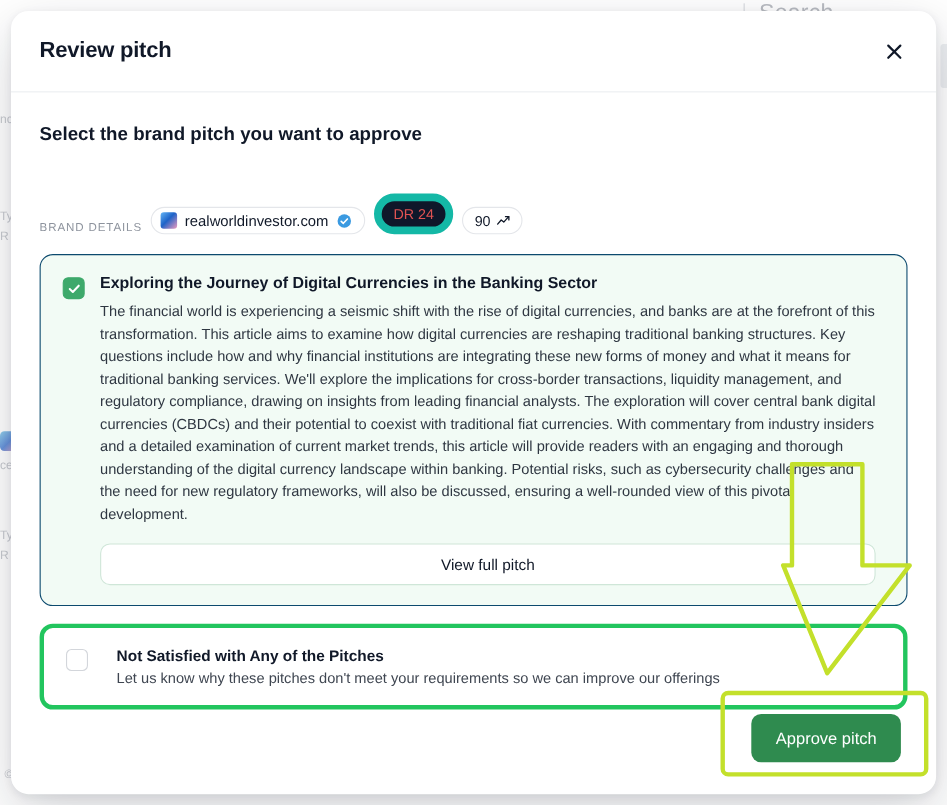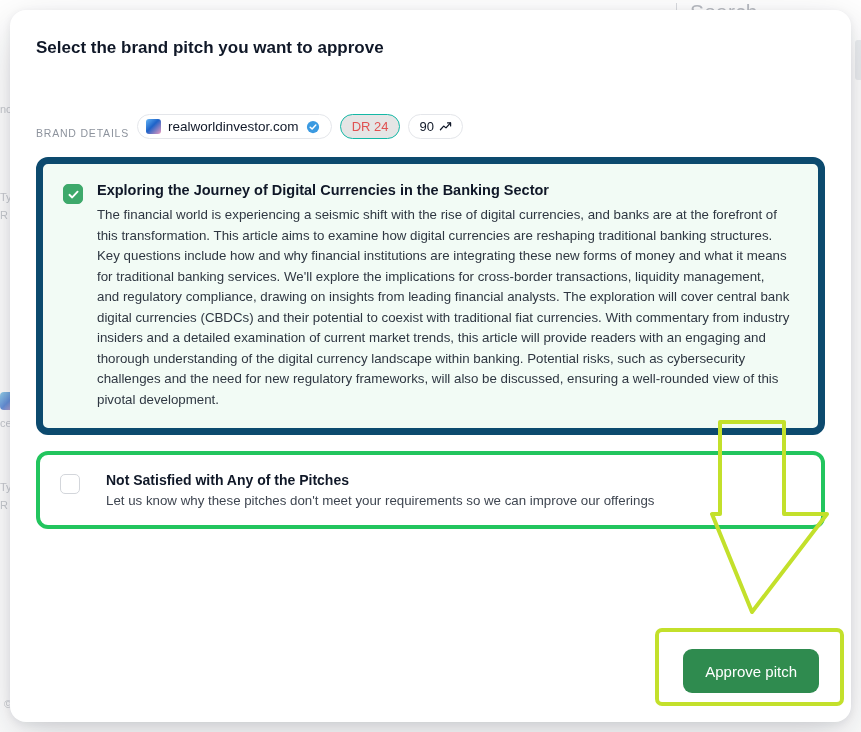--- a/index.html
+++ b/index.html
@@ -152,46 +152,46 @@
     flex: none;
   }
   .verified {
     width: 14px; height: 14px;
     flex: none;
     display: block;
   }
   .dr-pill {
     display: inline-flex;
     align-items: center;
-    border: 1px solid #14b8a6;
+    border: 7px solid #14b8a6;
     border-radius: 999px;
     padding: 4px 11px;
     font-size: 13px;
     color: #e05252;
     font-weight: 500;
-    background: #e5e5e5;
+    background: #0f172a;
   }
   .traffic-pill {
     display: inline-flex;
     align-items: center;
     gap: 5px;
     border: 1px solid #e4e6ea;
     border-radius: 999px;
     padding: 4px 10px;
     font-size: 13px;
     color: #101828;
     font-weight: 500;
     background: #fff;
   }
   .traffic-pill svg { display: block; }
 
   
   .pitch-card {
     position: relative;
-    border: 7px solid #0c4a6e;
+    border: 1px solid #0c4a6e;
     background: #f2fbf5;
     border-radius: 12px;
     padding: 18px 28px 18px 20px;
     display: flex;
     gap: 14px;
     margin-bottom: 16px;
   }
   .checkbox {
     width: 20px; height: 20px;
     border-radius: 5px;
@@ -313,20 +313,28 @@
       <div style="margin-top:46px;">Ty</div>
       <div style="margin-top:0px;">R</div>
     </div>
     <div class="bg-chip" style="left:0px; top:392px;"></div>
     <div class="bg-right-edge"></div>
     <div class="bg-copy">©</div>
   </div>
 
   <div class="modal">
 
+    <div class="modal-header">
+      <div class="modal-title">Review pitch</div>
+      <div class="close-btn">
+        <svg width="20" height="20" viewBox="0 0 20 20" fill="none" aria-hidden="true">
+          <path d="M4.5 4.5 L15.5 15.5 M15.5 4.5 L4.5 15.5" stroke="#101828" stroke-width="2" stroke-linecap="round"></path>
+        </svg>
+      </div>
+    </div>
 
     <div class="modal-body">
 
       <h2 class="section-title">Select the brand pitch you want to approve</h2>
 
       <div class="brand-row">
         <span class="brand-label">BRAND DETAILS</span>
 
         <span class="brand-pill">
           <span class="favicon"></span>
@@ -350,20 +358,21 @@
 
       <div class="pitch-card">
         <span class="checkbox checked">
           <svg width="13" height="13" viewBox="0 0 14 14">
             <path d="M2.6 7.3 L5.6 10.2 L11.4 4.0" stroke="#ffffff" stroke-width="2" fill="none" stroke-linecap="round" stroke-linejoin="round"></path>
           </svg>
         </span>
         <div class="pitch-content">
           <p class="pitch-title">Exploring the Journey of Digital Currencies in the Banking Sector</p>
           <p class="pitch-body">The financial world is experiencing a seismic shift with the rise of digital currencies, and banks are at the forefront of this transformation. This article aims to examine how digital currencies are reshaping traditional banking structures. Key questions include how and why financial institutions are integrating these new forms of money and what it means for traditional banking services. We'll explore the implications for cross-border transactions, liquidity management, and regulatory compliance, drawing on insights from leading financial analysts. The exploration will cover central bank digital currencies (CBDCs) and their potential to coexist with traditional fiat currencies. With commentary from industry insiders and a detailed examination of current market trends, this article will provide readers with an engaging and thorough understanding of the digital currency landscape within banking. Potential risks, such as cybersecurity challenges and the need for new regulatory frameworks, will also be discussed, ensuring a well-rounded view of this pivotal development.</p>
+          <button class="view-pitch-btn">View full pitch</button>
         </div>
       </div>
 
       <div class="alt-card">
         <span class="checkbox unchecked"></span>
         <div>
           <p class="alt-title">Not Satisfied with Any of the Pitches</p>
           <p class="alt-sub">Let us know why these pitches don't meet your requirements so we can improve our offerings</p>
         </div>
       </div>

